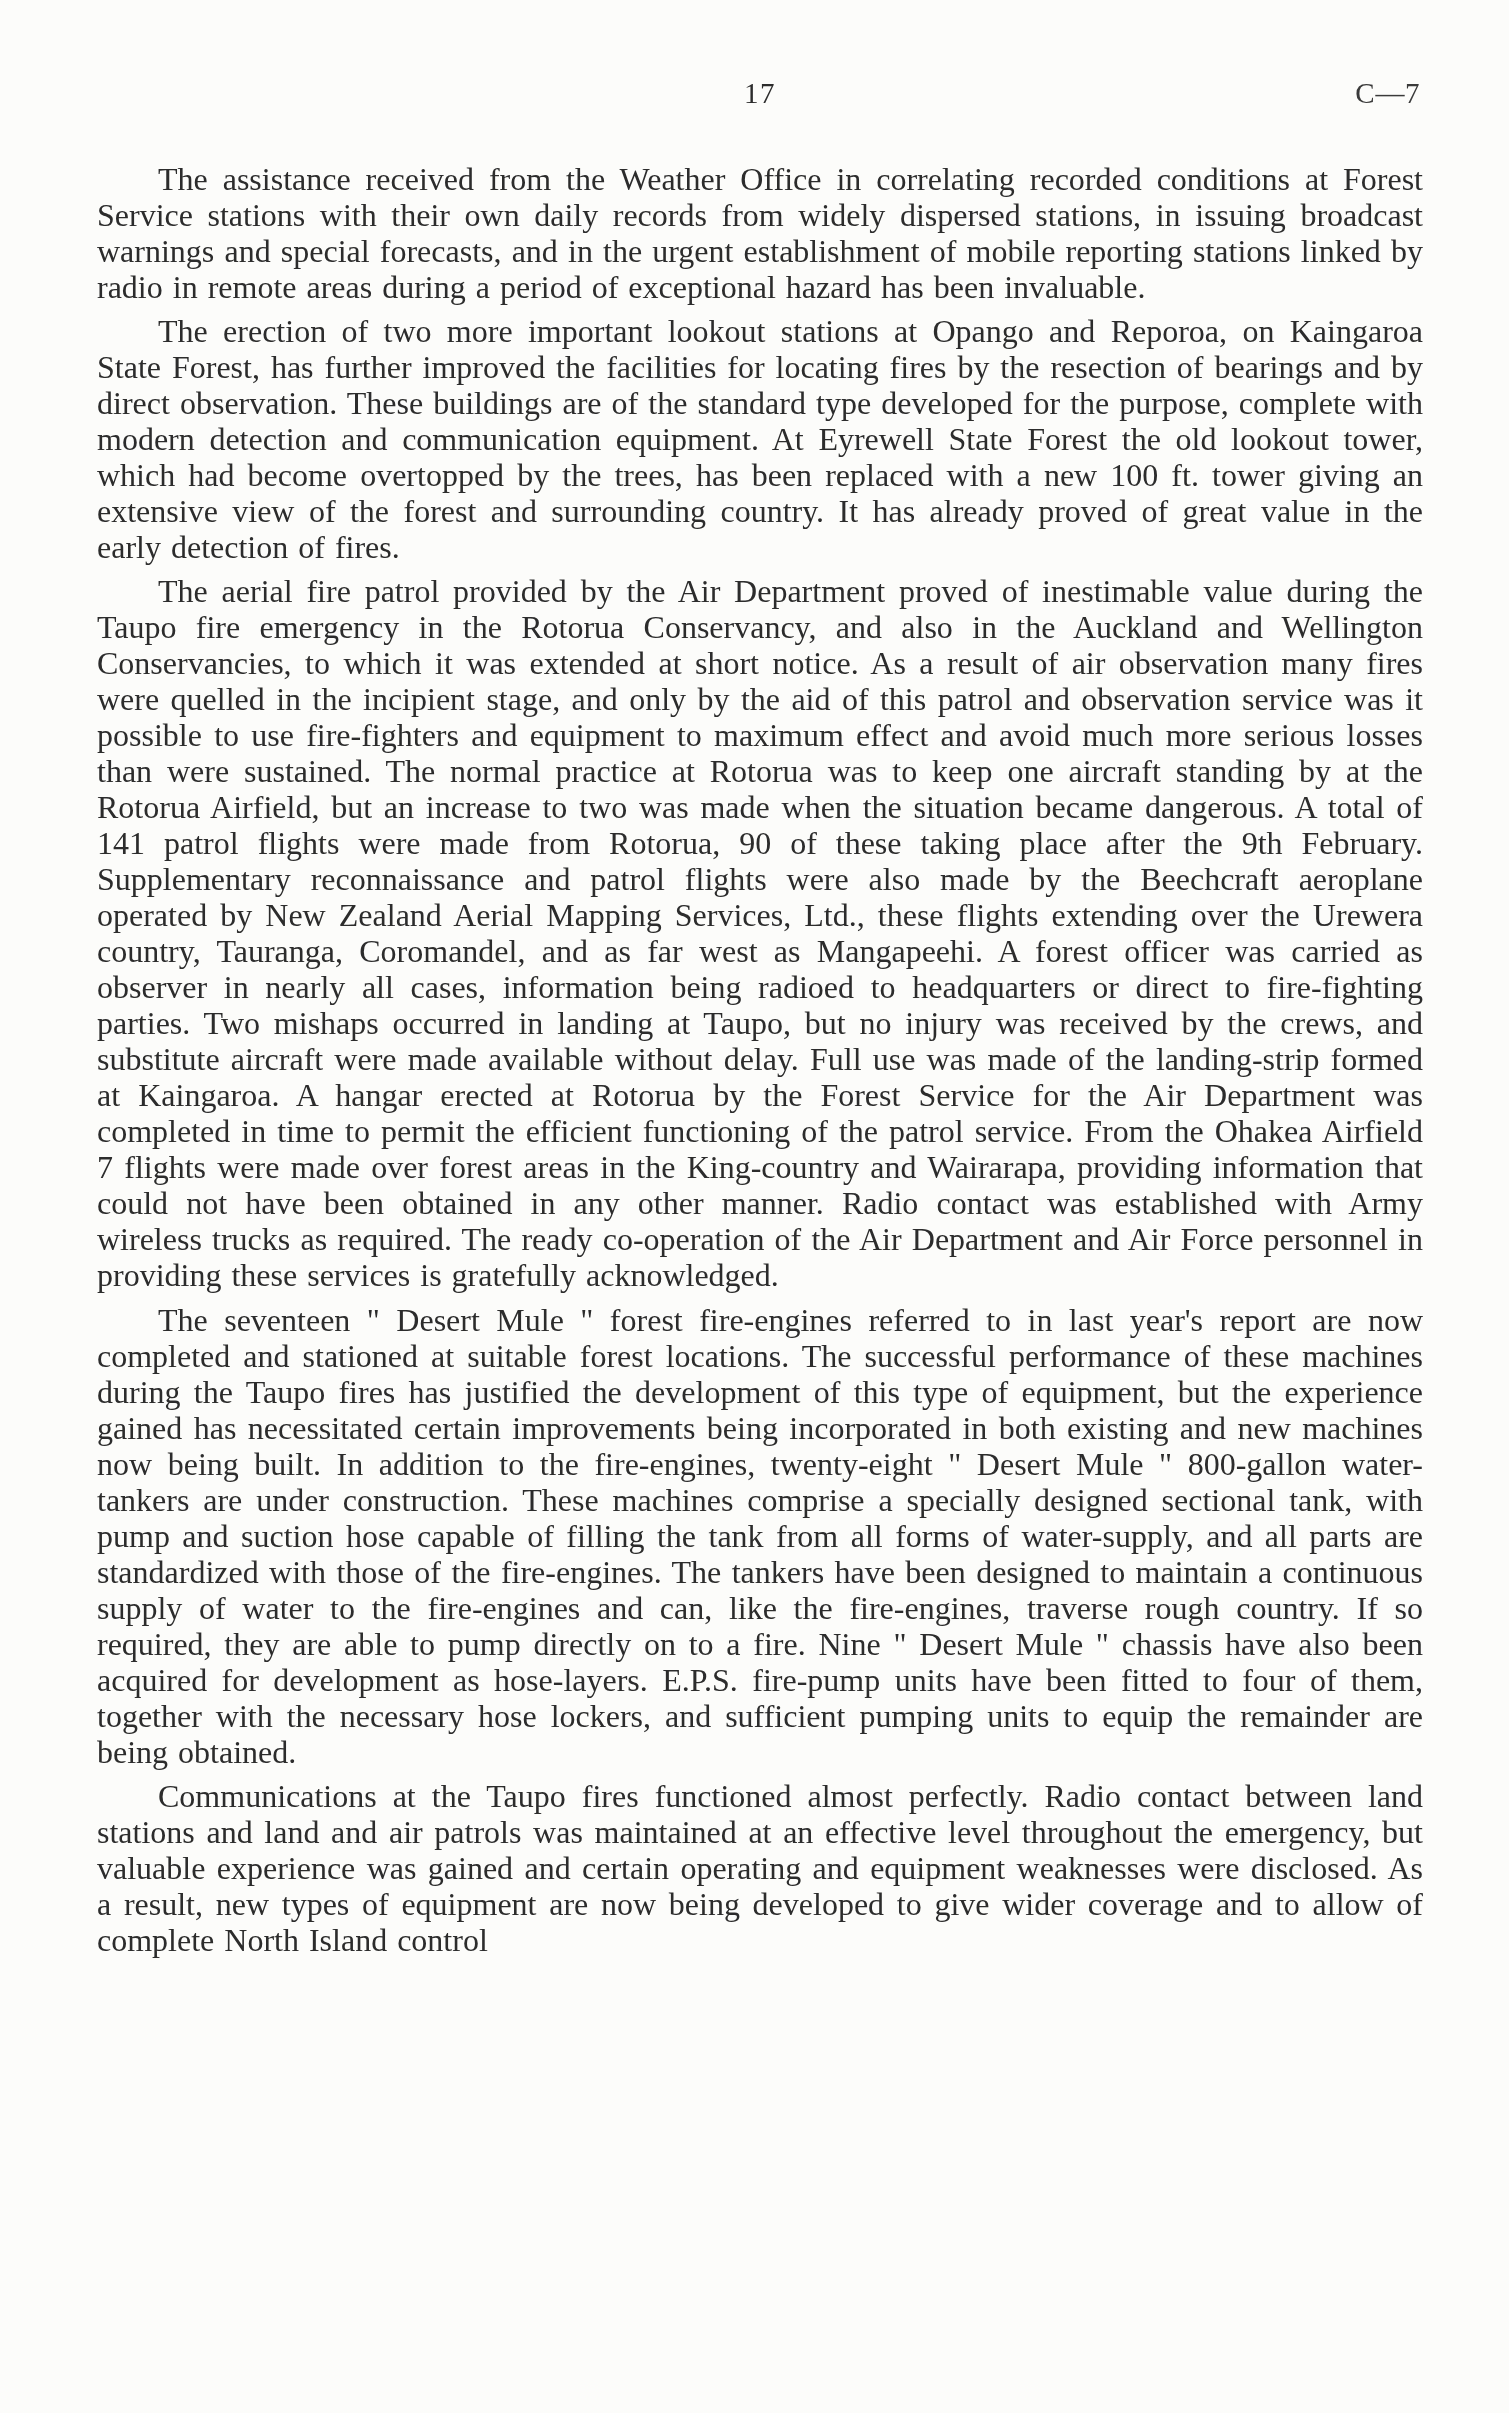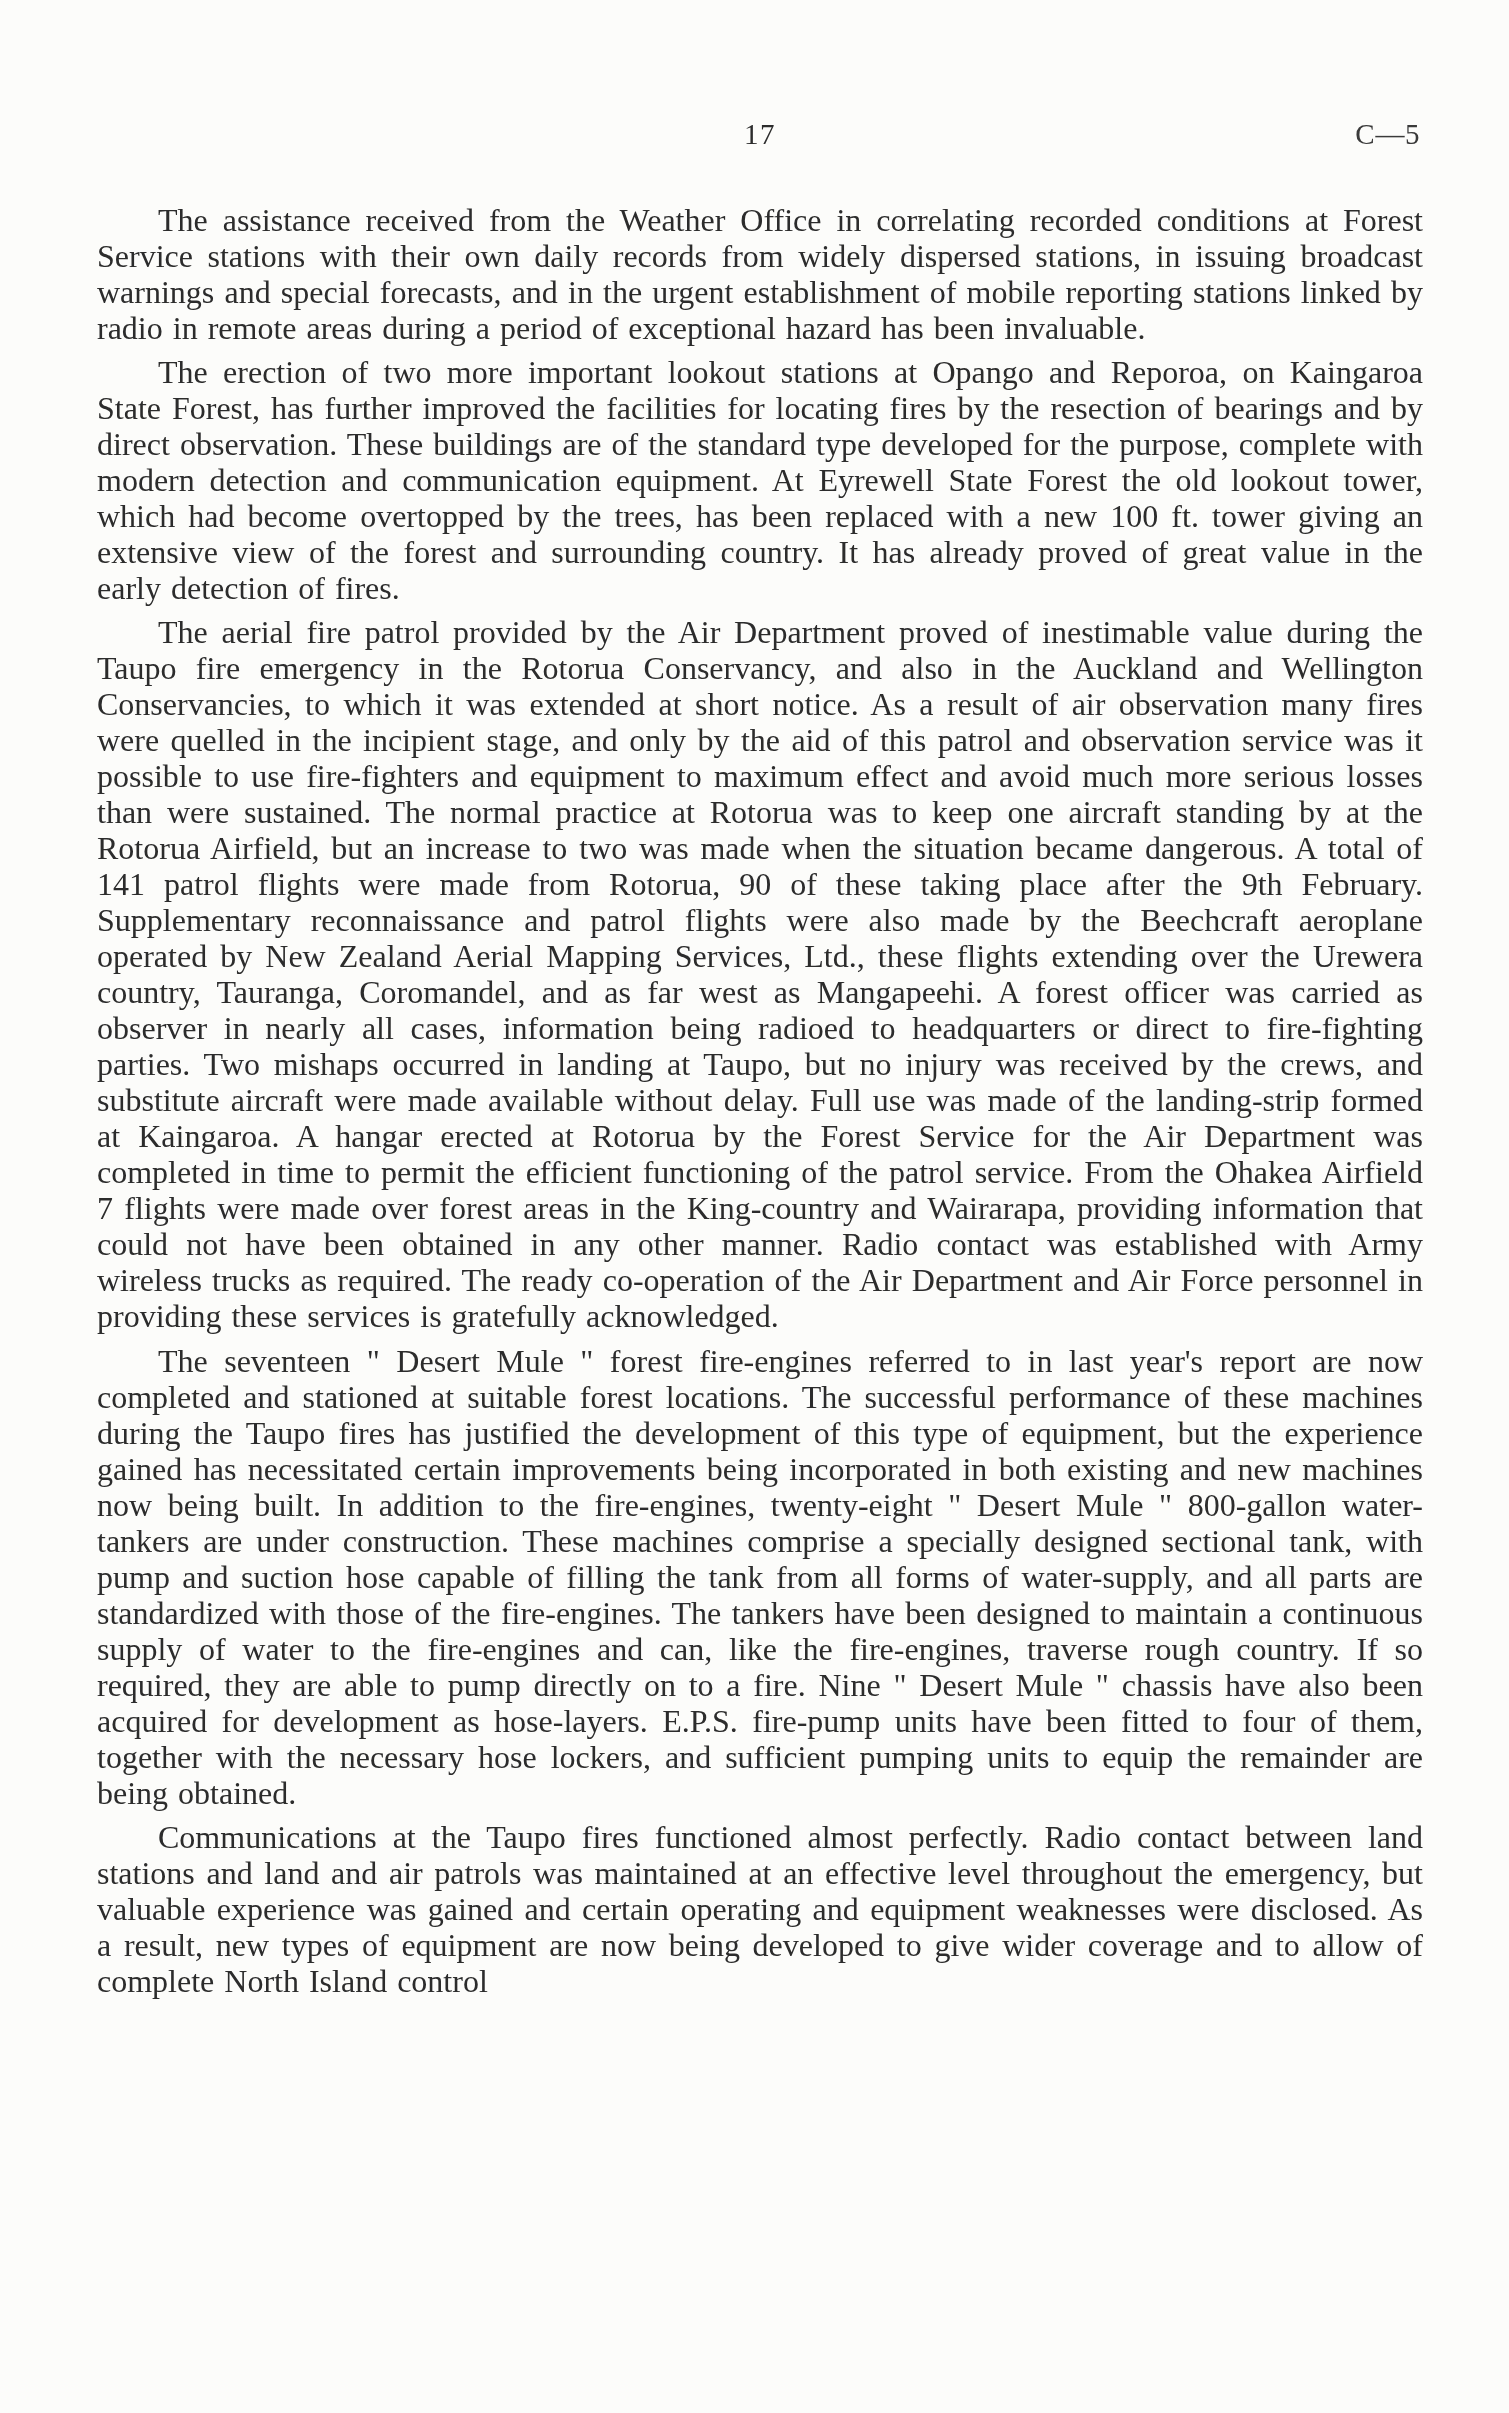--- a/index.html
+++ b/index.html
@@ -11,21 +11,21 @@
     height: 2413px;
     background: #fcfcfa;
     font-family: "Liberation Serif", "DejaVu Serif", serif;
     color: #2c2c2c;
     overflow: hidden;
   }
   .page {
     box-sizing: border-box;
     width: 1510px;
     height: 2413px;
-    padding: 118px 87px 0 97px;
+    padding: 77px 87px 0 97px;
   }
   .page-header {
     position: relative;
     width: 100%;
     height: 38px;
     margin-bottom: 46px;
     font-size: 29px;
   }
   .page-number {
     position: absolute;
@@ -53,21 +53,21 @@
     margin-top: 5px;
   }
 </style>
 </head>
 <body>
 
 <div class="page">
 
   <div class="page-header">
     <span class="page-number">17</span>
-    <span class="section-code">C—5</span>
+    <span class="section-code">C—7</span>
   </div>
 
   <div class="content">
     <p>The assistance received from the Weather Office in correlating recorded conditions at Forest Service stations with their own daily records from widely dispersed stations, in issuing broadcast warnings and special forecasts, and in the urgent establishment of mobile reporting stations linked by radio in remote areas during a period of exceptional hazard has been invaluable.</p>
     <p>The erection of two more important lookout stations at Opango and Reporoa, on Kaingaroa State Forest, has further improved the facilities for locating fires by the resection of bearings and by direct observation.  These buildings are of the standard type developed for the purpose, complete with modern detection and communication equipment.  At Eyrewell State Forest the old lookout tower, which had become overtopped by the trees, has been replaced with a new 100 ft. tower giving an extensive view of the forest and surrounding country.  It has already proved of great value in the early detection of fires.</p>
     <p>The aerial fire patrol provided by the Air Department proved of inestimable value during the Taupo fire emergency in the Rotorua Conservancy, and also in the Auckland and Wellington Conservancies, to which it was extended at short notice.  As a result of air observation many fires were quelled in the incipient stage, and only by the aid of this patrol and observation service was it possible to use fire-fighters and equipment to maximum effect and avoid much more serious losses than were sustained.  The normal practice at Rotorua was to keep one aircraft standing by at the Rotorua Airfield, but an increase to two was made when the situation became dangerous.  A total of 141 patrol flights were made from Rotorua, 90 of these taking place after the 9th February.  Supplementary reconnaissance and patrol flights were also made by the Beechcraft aeroplane operated by New Zealand Aerial Mapping Services, Ltd., these flights extending over the Urewera country, Tauranga, Coromandel, and as far west as Mangapeehi.  A forest officer was carried as observer in nearly all cases, information being radioed to headquarters or direct to fire-fighting parties.  Two mishaps occurred in landing at Taupo, but no injury was received by the crews, and substitute aircraft were made available without delay.  Full use was made of the landing-strip formed at Kaingaroa.  A hangar erected at Rotorua by the Forest Service for the Air Department was completed in time to permit the efficient functioning of the patrol service.  From the Ohakea Airfield 7 flights were made over forest areas in the King-country and Wairarapa, providing information that could not have been obtained in any other manner.  Radio contact was established with Army wireless trucks as required.  The ready co-operation of the Air Department and Air Force personnel in providing these services is gratefully acknowledged.</p>
     <p>The seventeen " Desert Mule " forest fire-engines referred to in last year's report are now completed and stationed at suitable forest locations.  The successful performance of these machines during the Taupo fires has justified the development of this type of equipment, but the experience gained has necessitated certain improvements being incorporated in both existing and new machines now being built.  In addition to the fire-engines, twenty-eight " Desert Mule " 800-gallon water-tankers are under construction.  These machines comprise a specially designed sectional tank, with pump and suction hose capable of filling the tank from all forms of water-supply, and all parts are standardized with those of the fire-engines.  The tankers have been designed to maintain a continuous supply of water to the fire-engines and can, like the fire-engines, traverse rough country.  If so required, they are able to pump directly on to a fire.  Nine " Desert Mule " chassis have also been acquired for development as hose-layers.  E.P.S. fire-pump units have been fitted to four of them, together with the necessary hose lockers, and sufficient pumping units to equip the remainder are being obtained.</p>
     <p class="last">Communications at the Taupo fires functioned almost perfectly.  Radio contact between land stations and land and air patrols was maintained at an effective level throughout the emergency, but valuable experience was gained and certain operating and equipment weaknesses were disclosed.  As a result, new types of equipment are now being developed to give wider coverage and to allow of complete North Island control</p>
   </div>
 

